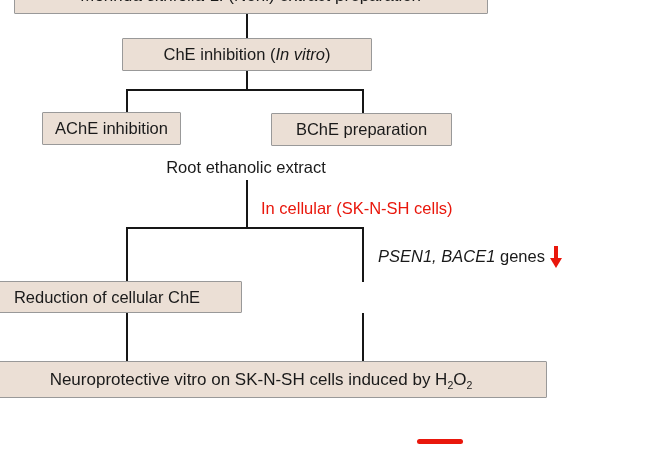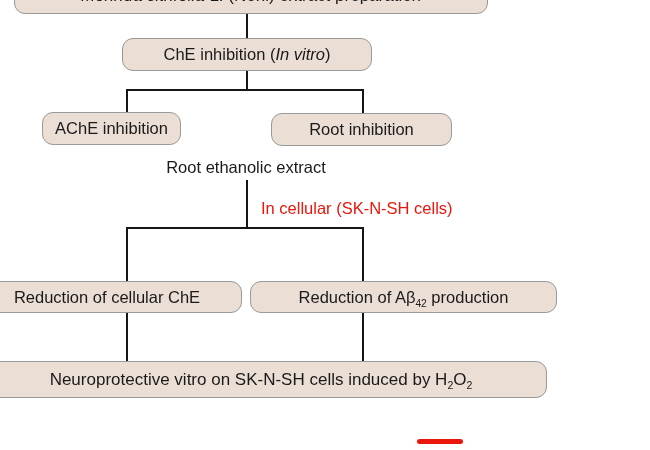--- a/index.html
+++ b/index.html
@@ -4,21 +4,21 @@
 <style>
   html,body{margin:0;padding:0;background:#ffffff;}
   .stage{
     position:relative;width:650px;height:450px;overflow:hidden;background:#ffffff;
     font-family:"Liberation Sans",sans-serif;color:#1a1a1a;
   }
   .box{
     position:absolute;box-sizing:border-box;
     background:var(--box_fill,#ebdfd5);
     border:1.6px solid var(--box_border,#999999);
-    border-radius:11px;
+    border-radius:1px;
     display:flex;align-items:center;justify-content:center;
     font-size:16.5px;white-space:nowrap;
   }
   .line{position:absolute;background:var(--line,#161616);}
   .plain{position:absolute;font-size:16.5px;white-space:nowrap;}
   .red{color:var(--red,#e9170c);}
   .it{font-style:italic;}
   sub{font-size:0.62em;line-height:0;}
   .dn-arrow{display:inline-block;position:relative;width:13px;height:24px;margin-left:5px;vertical-align:-7px;}
   .dn-arrow .shaft{position:absolute;left:4.5px;top:1px;width:4px;height:13px;background:var(--red,#e9170c);}
@@ -52,40 +52,40 @@
 
   <div class="box" style="left:122px;top:38px;width:250px;height:33px">
     <span><span>ChE inhibition (</span><span class="it">In vitro</span><span>)</span></span>
   </div>
 
   <div class="box" style="left:42px;top:112px;width:139px;height:33px">
     <span>AChE inhibition</span>
   </div>
 
   <div class="box" style="left:271px;top:113px;width:181px;height:33px">
-    <span>Root inhibition</span>
+    <span>BChE preparation</span>
   </div>
 
   <div class="plain" style="left:146px;top:158px;width:200px;text-align:center">
     <span>Root ethanolic extract</span>
   </div>
 
   <div class="plain red" style="left:261px;top:199px">
     <span>In cellular (SK-N-SH cells)</span>
   </div>
 
 
+  <div class="plain" style="left:378px;top:245px">
+    <span class="it">PSEN1, BACE1</span><span> genes</span><span class="dn-arrow"><span class="shaft"></span><span class="head"></span></span>
+  </div>
 
   <div class="box" style="left:-28px;top:281px;width:270px;height:32px">
     <span>Reduction of cellular ChE</span>
   </div>
 
-  <div class="box" style="left:250px;top:281px;width:307px;height:32px">
-    <span><span>Reduction of Aβ</span><sub>42</sub><span> production</span></span>
-  </div>
 
   <div class="box" style="left:-25px;top:361px;width:572px;height:37px;font-size:17px">
     <span><span>Neuroprotective vitro on SK-N-SH cells induced by H</span><sub>2</sub><span>O</span><sub>2</sub></span>
   </div>
 
   <div class="red-mark" style="left:417px;top:439px;width:46px;height:5px"></div>
 
 </div>
 
 </body></html>

